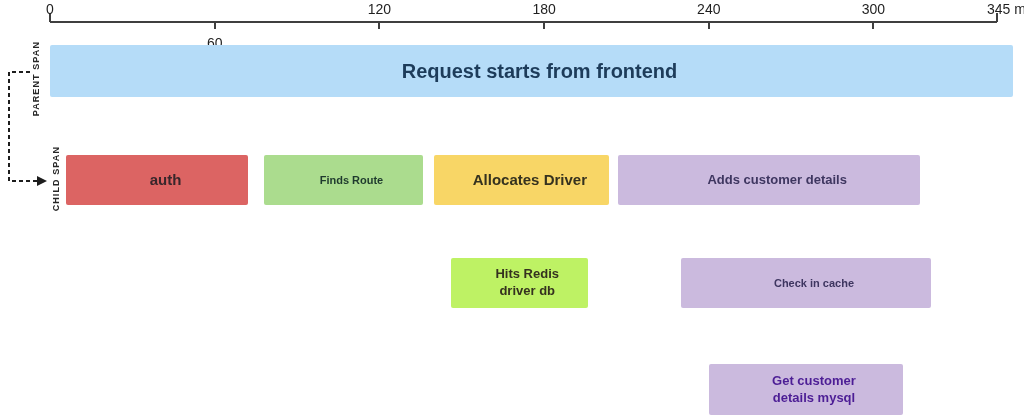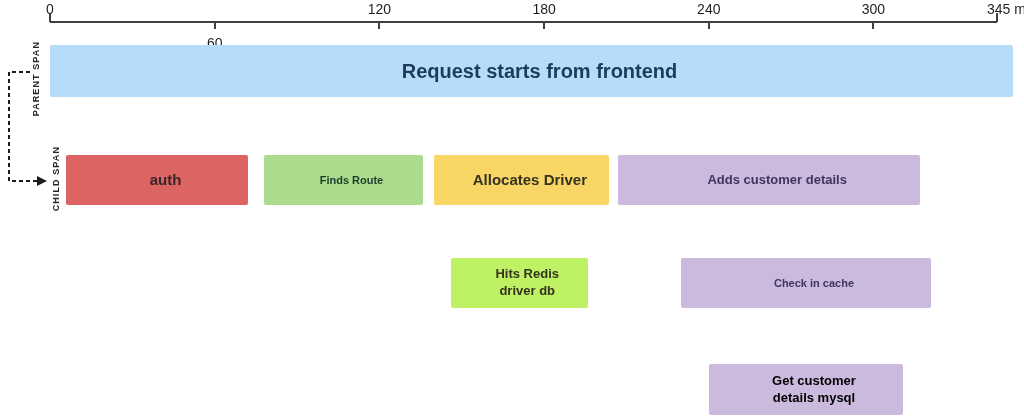--- a/index.html
+++ b/index.html
@@ -99,17 +99,17 @@
 
   <div>
       <div class="span-bar" style="left: 50px; width: 947px; top: 45px; height: 52px; background: rgb(181, 220, 248); color: rgb(29, 60, 90); font-size: 20px;">Request starts from frontend</div>
       <div class="span-bar" style="left: 66.4696px; width: 166px; top: 155px; height: 50px; background: rgb(220, 100, 99); color: rgb(56, 38, 43); font-size: 15px;">auth</div>
       <div class="span-bar" style="left: 264.104px; width: 142.736px; top: 155px; height: 50px; background: rgb(171, 220, 142); color: rgb(31, 58, 46); font-size: 11px;">Finds Route</div>
       <div class="span-bar" style="left: 434.29px; width: 159.206px; top: 155px; height: 50px; background: rgb(248, 214, 102); color: rgb(53, 50, 31); font-size: 15px;">Allocates Driver</div>
       <div class="span-bar" style="left: 618.2px; width: 286px; top: 155px; height: 50px; background: rgb(203, 186, 222); color: rgb(62, 54, 96); font-size: 13px;">Adds customer details</div>
       <div class="span-bar" style="left: 450.759px; width: 121px; top: 258px; height: 50px; background: #bef264; color: rgb(53, 50, 31); font-size: 13px;">Hits Redis
 driver db</div>
       <div class="span-bar" style="left: 681.333px; width: 233.319px; top: 258px; height: 50px; background: rgb(203, 186, 222); color: rgb(62, 54, 96); font-size: 11px;">Check in cache</div>
-      <div class="span-bar" style="left: 708.783px; width: 178.42px; top: 364px; height: 51px; background: rgb(203, 186, 222); color: #000000; font-size: 13px;">Get customer
+      <div class="span-bar" style="left: 708.783px; width: 178.42px; top: 364px; height: 51px; background: rgb(203, 186, 222); color: #4c1d95; font-size: 13px;">Get customer
 details mysql</div>
     </div>
 
 </div>
 
 </body></html>

